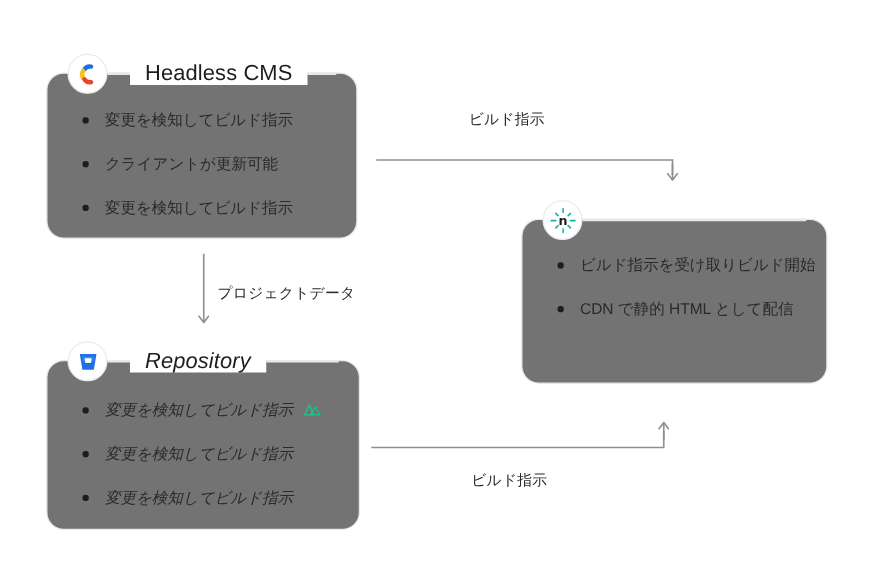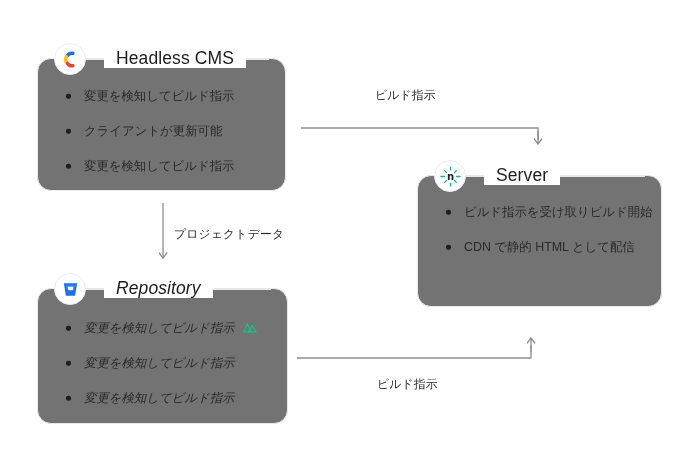--- a/index.html
+++ b/index.html
@@ -241,21 +241,20 @@
             <line x1="14" y1="23.0" x2="14" y2="26.6"></line>
             <line x1="6.2" y1="6.2" x2="8.6" y2="8.6"></line>
             <line x1="19.4" y1="19.4" x2="21.8" y2="21.8"></line>
             <line x1="6.2" y1="21.8" x2="8.6" y2="19.4"></line>
             <line x1="19.4" y1="8.6" x2="21.8" y2="6.2"></line>
           </g>
           <text x="14" y="18.6" text-anchor="middle" font-family="DejaVu Sans, sans-serif" font-size="13.5" font-weight="600" fill="#1d1d1f">n</text>
         </svg>
       </div>
       <div class="head-rule"></div>
-      <div class="card-title">Server</div>
       <div class="head-rule grow"></div>
     </div>
 
     <ul class="bullets" id="list-srv">
       <li>
         <span>ビルド指示を受け取りビルド開始</span>
       </li>
       <li>
         <span>CDN で静的 HTML として配信</span>
       </li>

